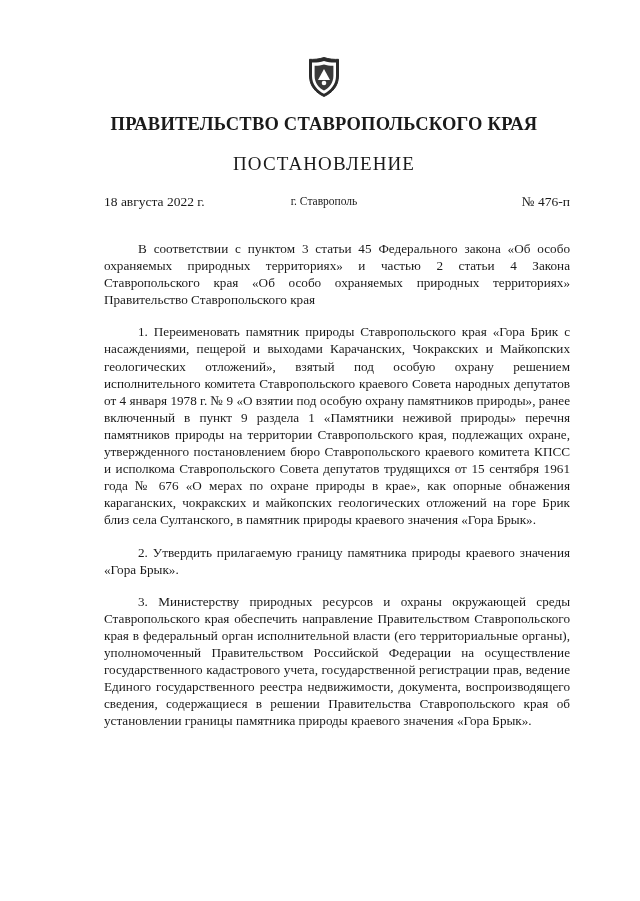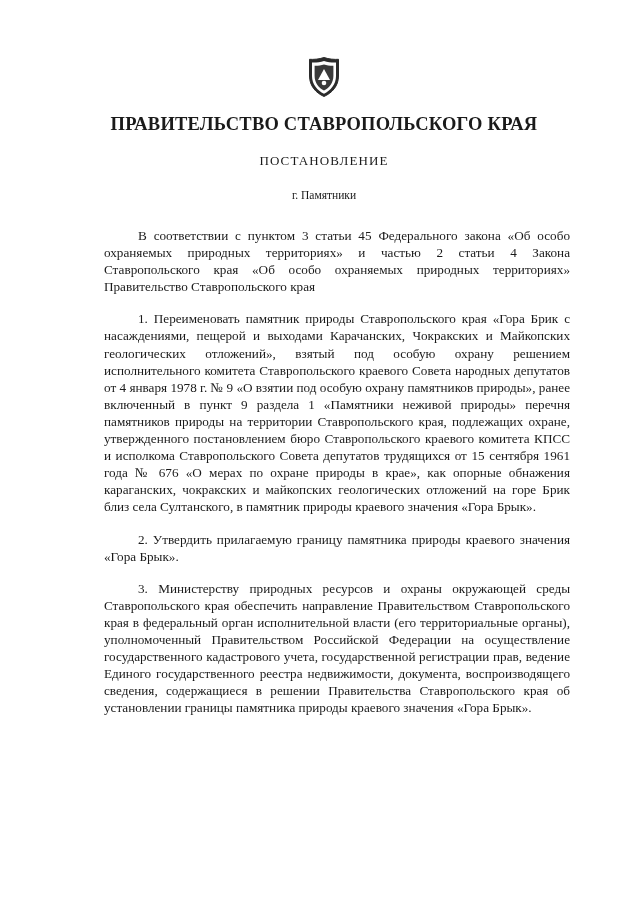--- a/index.html
+++ b/index.html
@@ -40,21 +40,21 @@
     margin-top: 16px;
     text-align: center;
     font-size: 18.5px;
     font-weight: bold;
     letter-spacing: 0.2px;
     white-space: nowrap;
   }
   .doc-type {
     margin-top: 18px;
     text-align: center;
-    font-size: 13px;
+    font-size: 19px;
     letter-spacing: 1.1px;
   }
   .city {
     margin-top: 20px;
     text-align: center;
     font-size: 11.5px;
   }
 
   
   .meta-row {
@@ -117,22 +117,26 @@
       <path d="M17 1.5 C12 3.2 6.5 3.6 2.5 3.3 L2.5 20 C2.5 30 9 37 17 40.5 C25 37 31.5 30 31.5 20 L31.5 3.3 C27.5 3.6 22 3.2 17 1.5 Z" fill="#2b2b2b" stroke="#2b2b2b" stroke-width="1"></path>
       <path d="M17 5 C13 6.3 8.5 6.7 5 6.5 L5 20 C5 28.5 10.5 34.6 17 37.7 C23.5 34.6 29 28.5 29 20 L29 6.5 C25.5 6.7 21 6.3 17 5 Z" fill="#ffffff"></path>
       <path d="M17 8.5 C14 9.6 10.5 9.9 7.6 9.8 L7.6 20 C7.6 27 12 31.9 17 34.6 C22 31.9 26.4 27 26.4 20 L26.4 9.8 C23.5 9.9 20 9.6 17 8.5 Z" fill="#3a3a3a"></path>
       <path d="M11 24 L17 13 L23 24 Z" fill="#ffffff"></path>
       <circle cx="17" cy="27" r="2.3" fill="#ffffff"></circle>
     </svg>
   </div>
 
   <div class="gov-title">ПРАВИТЕЛЬСТВО СТАВРОПОЛЬСКОГО КРАЯ</div>
   <div class="doc-type">ПОСТАНОВЛЕНИЕ</div>
-  <div class="city">г. Памятники</div>
+  <div class="city">г. Ставрополь</div>
 
+  <div class="meta-row">
+    <div class="meta-date">18 августа 2022 г.</div>
+    <div class="meta-number">№ 476-п</div>
+  </div>
 
 
   <div class="body">
     <p>В соответствии с пунктом 3 статьи 45 Федерального закона «Об особо охраняемых природных территориях» и частью 2 статьи 4 Закона Ставропольского края «Об особо охраняемых природных территориях» Правительство Ставропольского края</p>
     <p class="spaced">1. Переименовать памятник природы Ставропольского края «Гора Брик с насаждениями, пещерой и выходами Карачанских, Чокракских и Майкопских геологических отложений», взятый под особую охрану решением исполнительного комитета Ставропольского краевого Совета народных депутатов от 4 января 1978 г. № 9 «О взятии под особую охрану памятников природы», ранее включенный в пункт 9 раздела 1 «Памятники неживой природы» перечня памятников природы на территории Ставропольского края, подлежащих охране, утвержденного постановлением бюро Ставропольского краевого комитета КПСС и исполкома Ставропольского Совета депутатов трудящихся от 15 сентября 1961 года № 676 «О мерах по охране природы в крае», как опорные обнажения караганских, чокракских и майкопских геологических отложений на горе Брик близ села Султанского, в памятник природы краевого значения «Гора Брык».</p>
     <p class="spaced">2. Утвердить прилагаемую границу памятника природы краевого значения «Гора Брык».</p>
     <p class="spaced">3. Министерству природных ресурсов и охраны окружающей среды Ставропольского края обеспечить направление Правительством Ставропольского края в федеральный орган исполнительной власти (его территориальные органы), уполномоченный Правительством Российской Федерации на осуществление государственного кадастрового учета, государственной регистрации прав, ведение Единого государственного реестра недвижимости, документа, воспроизводящего сведения, содержащиеся в решении Правительства Ставропольского края об установлении границы памятника природы краевого значения «Гора Брык».</p>
   </div>
 
 </div>

